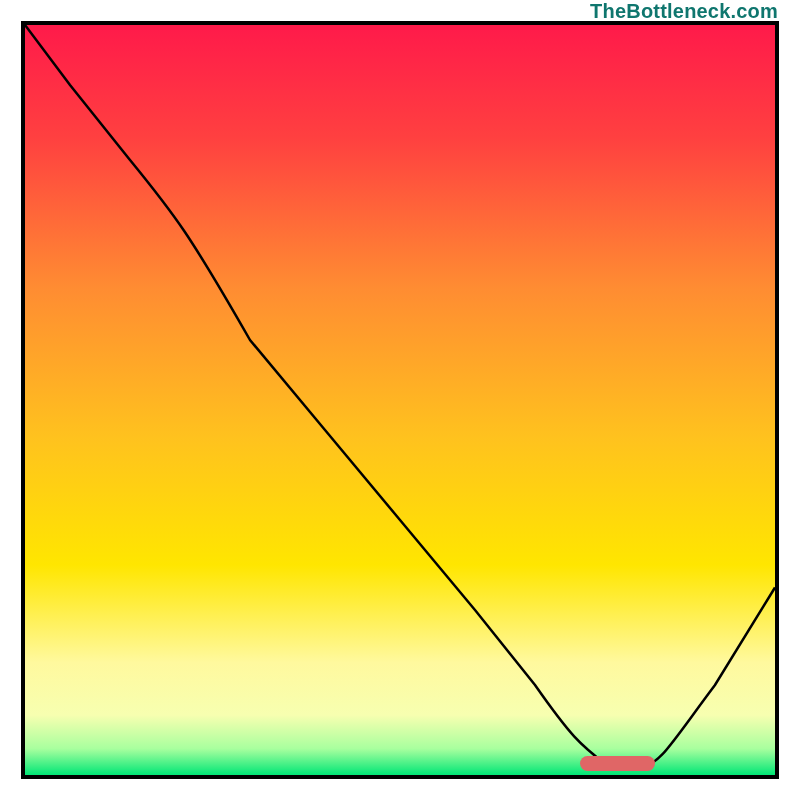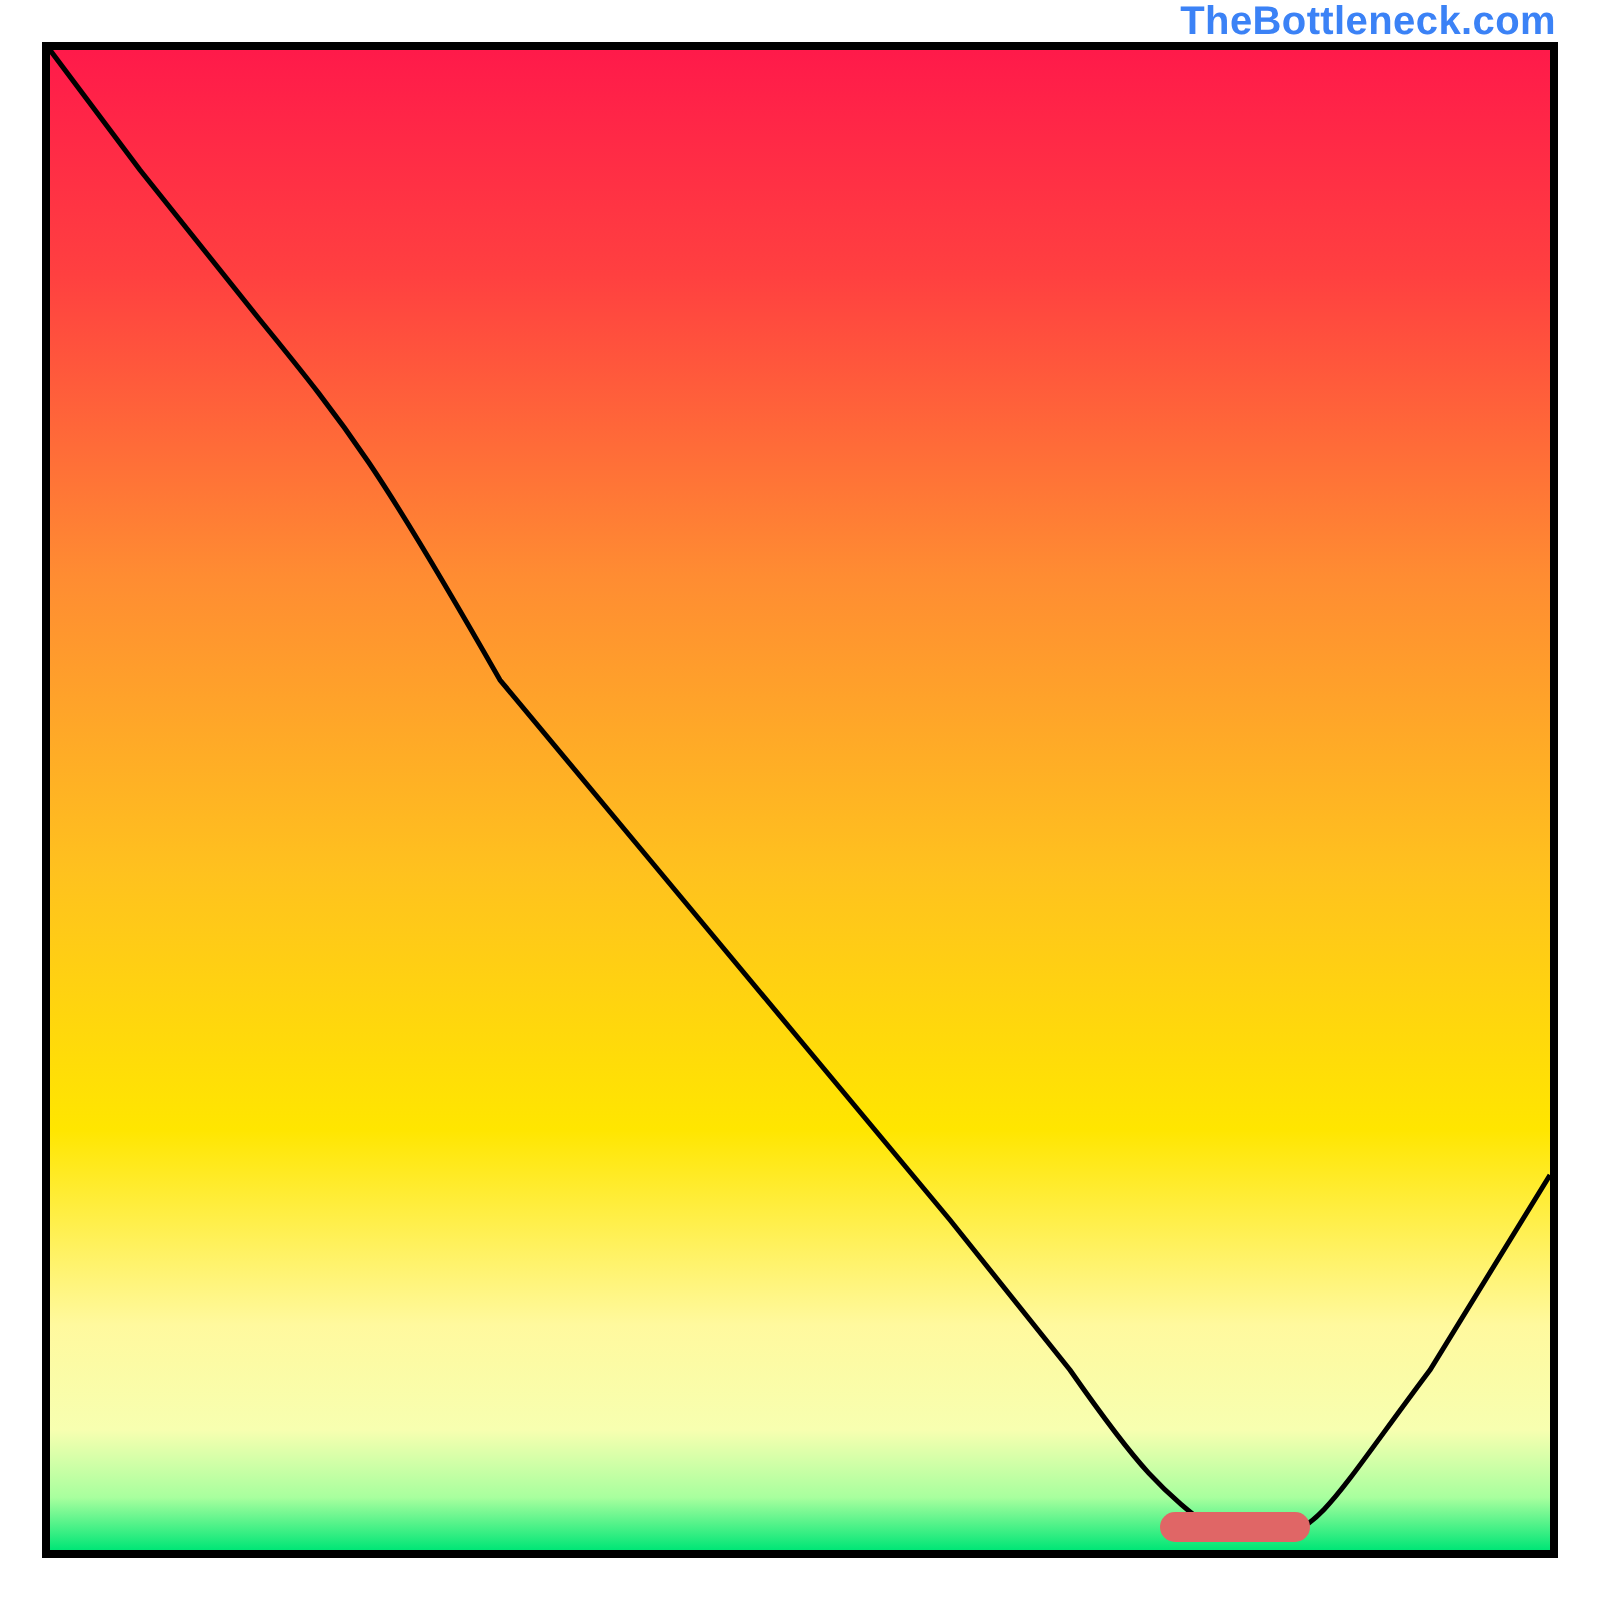--- a/index.html
+++ b/index.html
@@ -42,21 +42,21 @@
     top: 0;
     width: 100%;
     height: 100%;
   }
   .attribution {
     position: absolute;
     top: 0px;
     right: 22px;
     font-size: 20px;
     font-weight: bold;
-    color: #3b82f6;
+    color: #0f766e;
     letter-spacing: 0.2px;
   }
 </style>
 </head>
 <body>
 
 <div class="frame">
 
   <div class="attribution">TheBottleneck.com</div>
 

